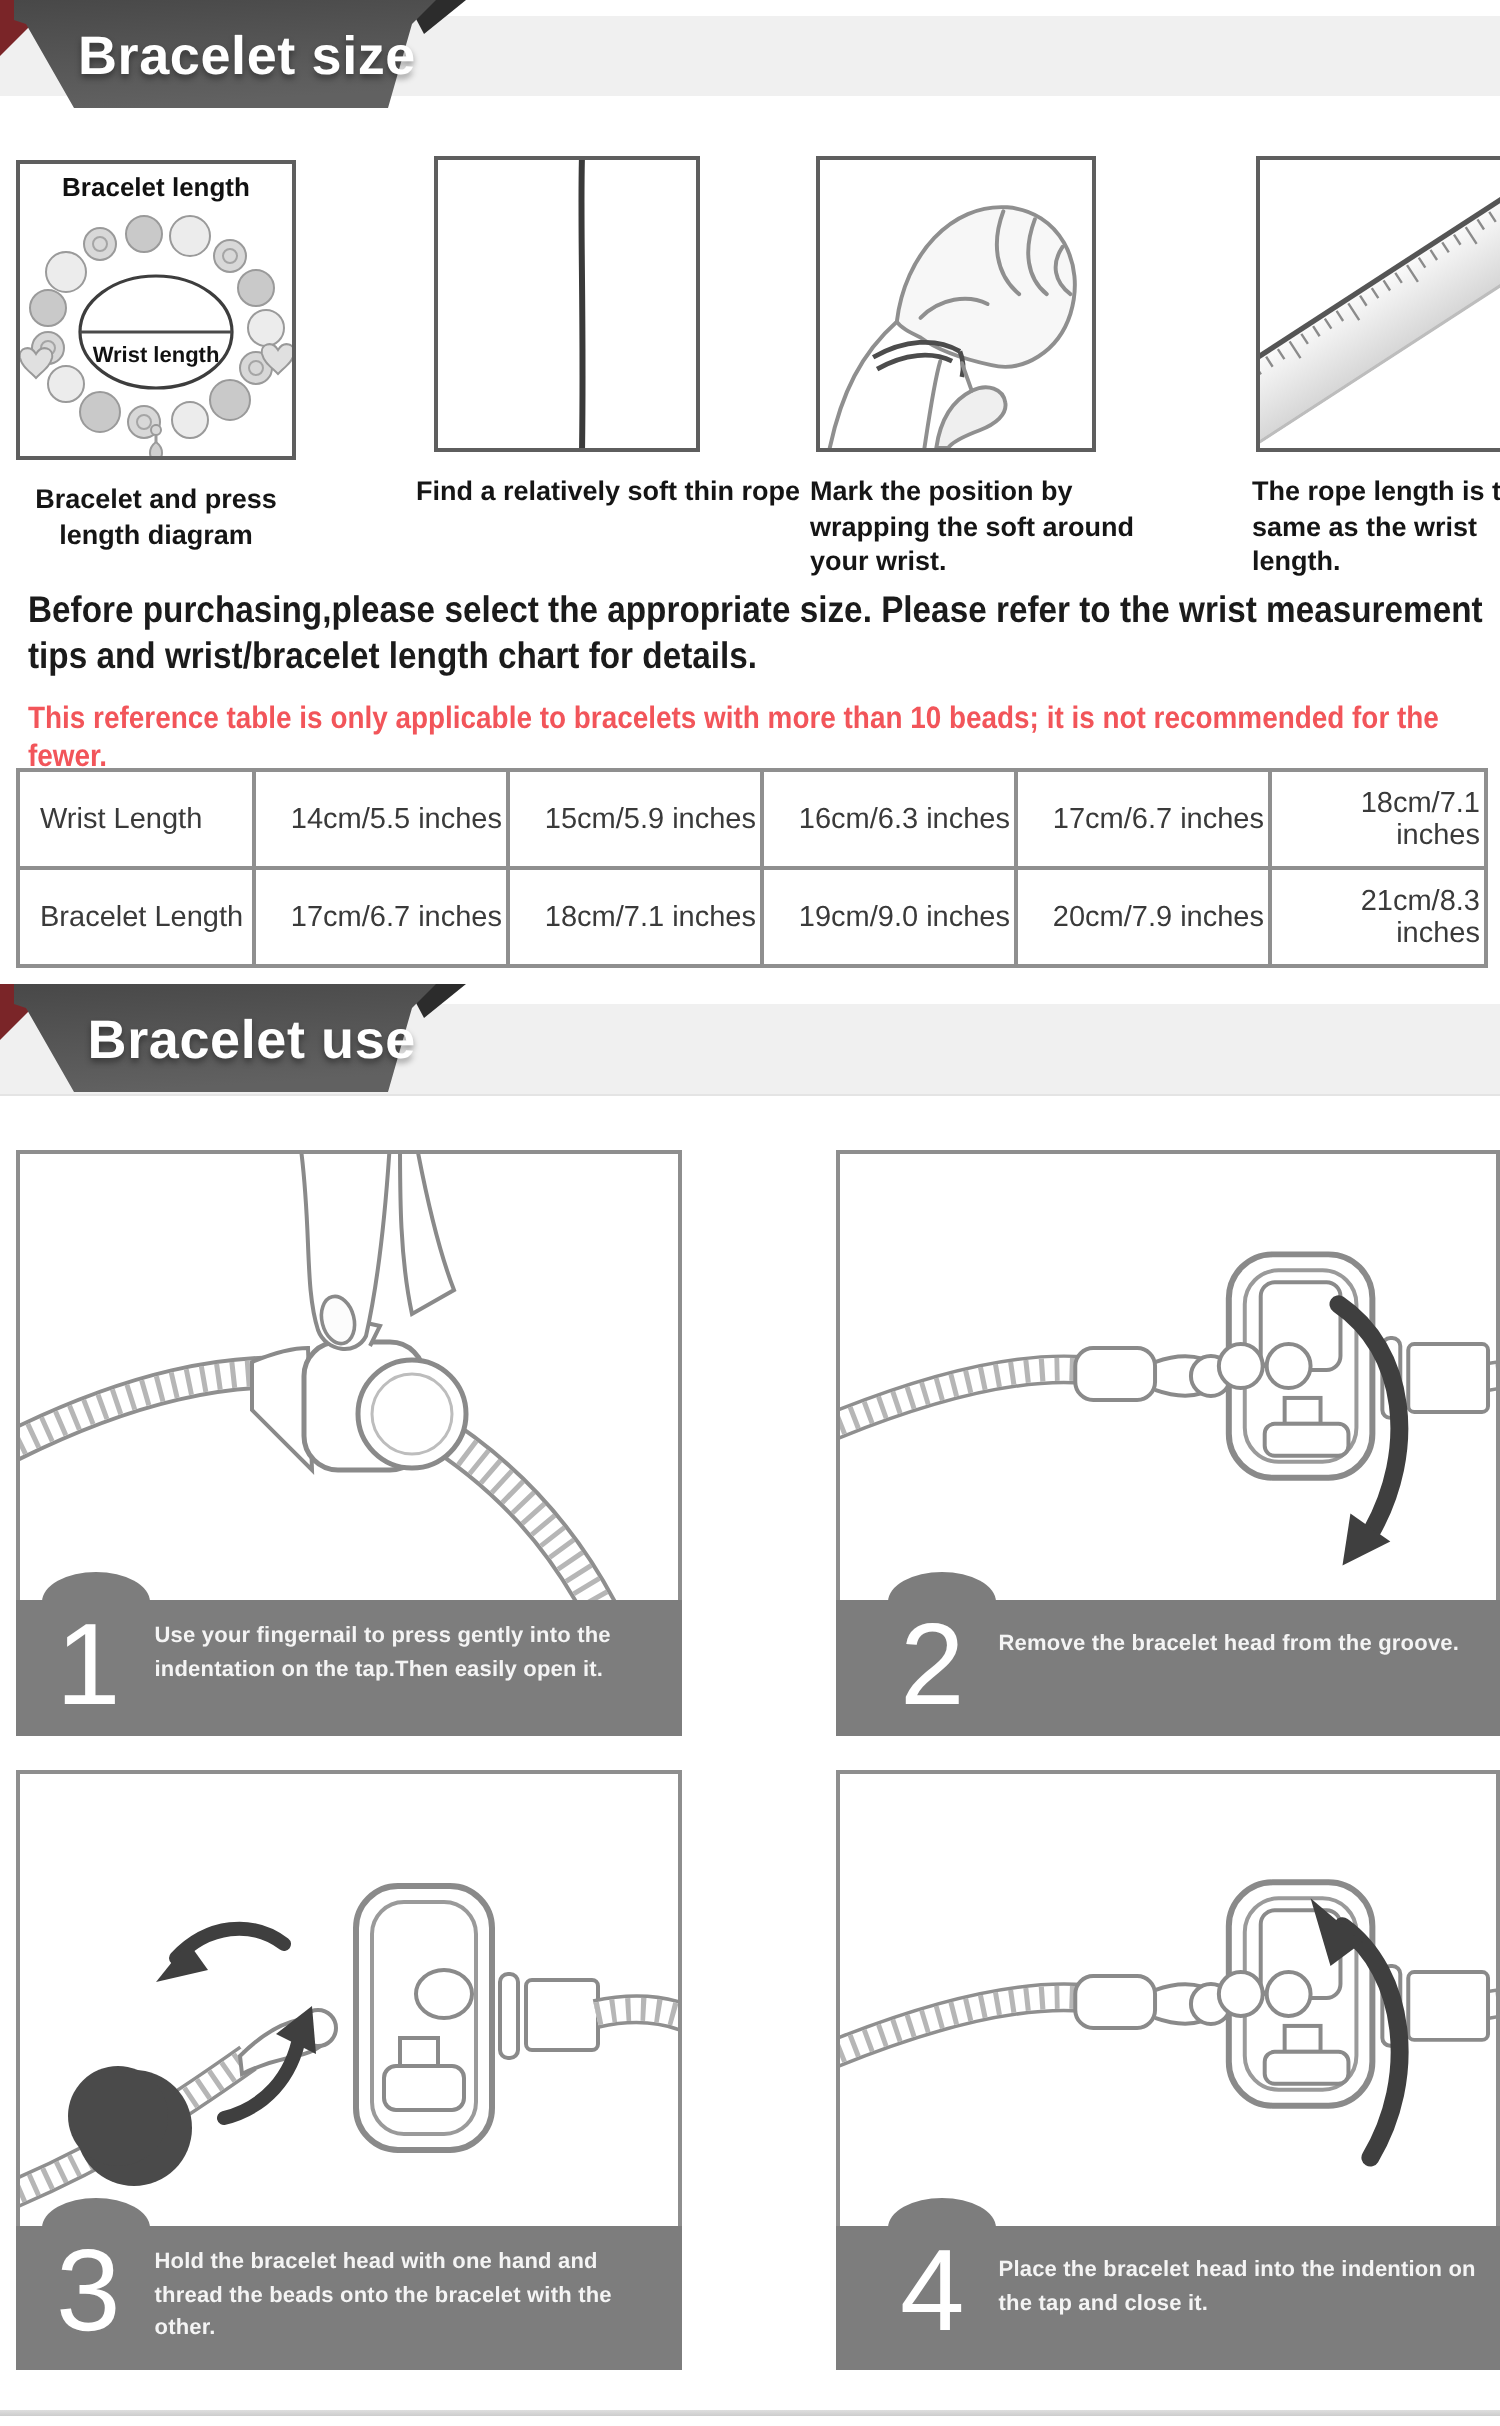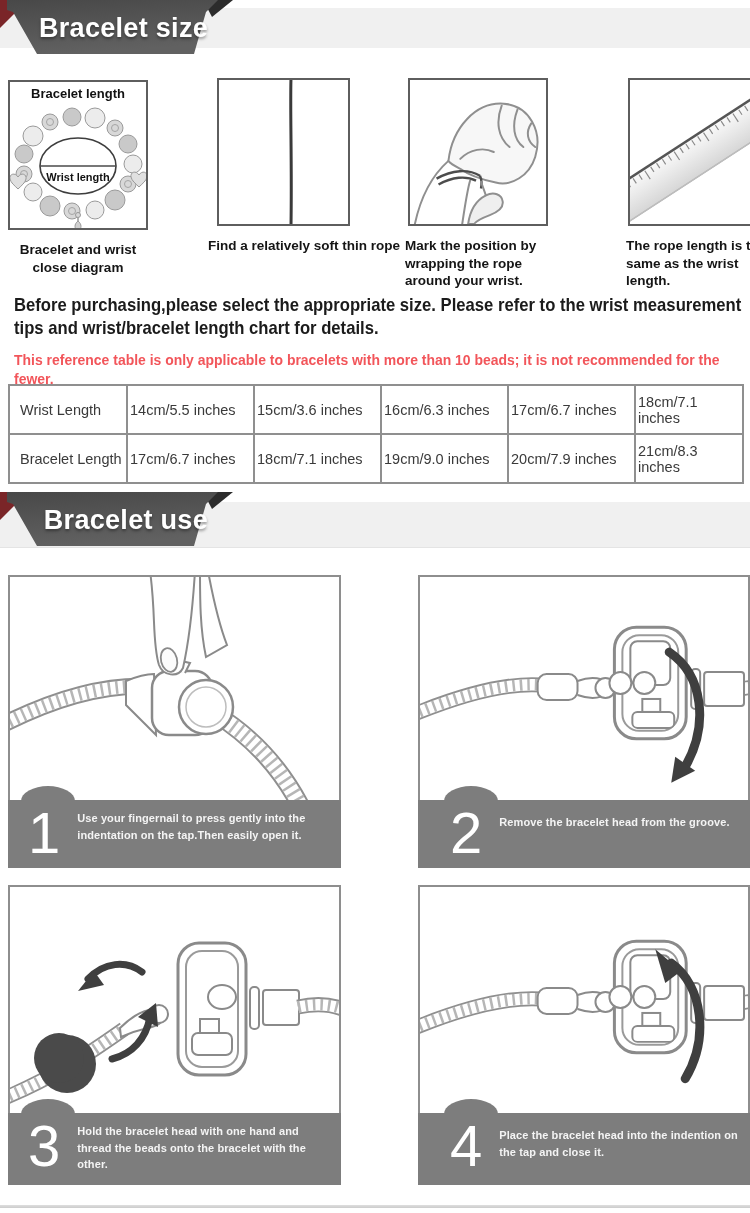--- a/index.html
+++ b/index.html
@@ -42,21 +42,21 @@
     font-size:18.5px; font-weight:700; color:#1b1b1b; line-height:1.22;
     transform:scaleX(.9); transform-origin:0 0; }
   .red-note { position:absolute; left:14px; top:351px; width:816px;
     font-size:15.5px; font-weight:700; color:#f2555a; line-height:1.2;
     transform:scaleX(.9); transform-origin:0 0; }
 
   
   .size-table { position:absolute; left:8px; top:384px; width:734px;
     border-collapse:collapse; table-layout:fixed; }
   .size-table td { border:2px solid #8f8f8f; height:49px; font-size:14.5px; color:#3a3a3a;
-    text-align:left; padding:2px; }
+    text-align:right; padding:2px; }
   .size-table td.rowhead { text-align:left; padding-left:10px; }
 
   
   .panel { position:absolute; display:flex; flex-direction:column; }
   #panel1 { left:8px;   top:575px; width:333px; height:293px; }
   #panel2 { left:418px; top:575px; width:332px; height:293px; }
   #panel3 { left:8px;   top:885px; width:333px; height:300px; }
   #panel4 { left:418px; top:885px; width:332px; height:300px; }
   .panel-art { flex:1; border:2px solid #8e8e8e; border-bottom:0; background:#fff; overflow:hidden; }
   .panel-art svg { display:block; width:100%; height:100%; }
@@ -128,21 +128,21 @@
         <path d="M129,93 C126,88 120,90 121,95 C122,99 125,101 129,105 C133,101 136,99 137,95 C138,90 132,88 129,93 Z" fill="#e0e0e0" stroke="#999" stroke-width="1"></path>
         <path d="M68,130 L68,140" stroke="#9a9a9a" stroke-width="1.5"></path>
         <circle cx="68" cy="133" r="2.5" fill="#d8d8d8" stroke="#9a9a9a"></circle>
         <path d="M68,139 c-4,3 -4,8 0,10 c4,-2 4,-7 0,-10 Z" fill="#d0d0d0" stroke="#9a9a9a"></path>
         <ellipse cx="68" cy="84" rx="38" ry="28" fill="rgba(255,255,255,0.55)" stroke="#3d3d3d" stroke-width="1.6"></ellipse>
         <line x1="30" y1="84" x2="106" y2="84" stroke="#4a4a4a" stroke-width="1.4"></line>
         <text x="68" y="16" text-anchor="middle" font-size="13" font-weight="bold" fill="#111">Bracelet length</text>
         <text x="68" y="99" text-anchor="middle" font-size="11" font-weight="bold" fill="#111">Wrist length</text>
       </svg>
     </div>
-    <div class="step-cap">Bracelet and wrist close diagram</div>
+    <div class="step-cap">Bracelet and press length diagram</div>
   </div>
 
   <div class="step" id="step2">
     <div class="imgbox">
       <svg width="141" height="144" viewBox="0 0 141 144">
         <path d="M72,-2 C71,30 73,80 72,146" stroke="#3a3a3a" stroke-width="3" fill="none"></path>
       </svg>
     </div>
     <div class="step-cap">Find a relatively soft thin rope</div>
   </div>
@@ -163,21 +163,21 @@
           <path d="M26,100 C42,91 58,90 70,97"></path>
           <path d="M28,106 C42,98 56,97 66,102"></path>
           <path d="M70,97 C72,102 72,106 71,110"></path>
         </g>
         <g stroke="#8f8f8f" stroke-width="2" fill="#efefef" stroke-linecap="round">
           <path d="M58,146 C60,132 66,122 76,117 C84,113 92,116 93,123 C94,129 88,134 80,137 C72,140 66,143 64,146 Z"></path>
           <path d="M76,117 L71,103" fill="none"></path>
         </g>
       </svg>
     </div>
-    <div class="step-cap">Mark the position by wrapping the rope around your wrist.</div>
+    <div class="step-cap">Mark the position by wrapping the soft around your wrist.</div>
   </div>
 
   <div class="step" id="step4">
     <div class="imgbox">
       <svg width="146" height="144" viewBox="0 0 146 144">
         <defs>
           <linearGradient id="rulg" x1="0" y1="0" x2="0" y2="1">
             <stop offset="0" stop-color="#fbfbfb"></stop>
               <stop offset="1" stop-color="#d6d6d6"></stop>
           </linearGradient>
@@ -202,21 +202,21 @@
         <col style="width:127px">
         <col style="width:127px">
         <col style="width:127px">
         <col style="width:127px">
         <col style="width:108px">
       </colgroup>
     <tbody>
         <tr>
       <td class="rowhead">Wrist Length</td>
       <td>14cm/5.5 inches</td>
-      <td>15cm/3.6 inches</td>
+      <td>15cm/5.9 inches</td>
       <td>16cm/6.3 inches</td>
       <td>17cm/6.7 inches</td>
       <td>18cm/7.1 inches</td>
     </tr>
     <tr>
       <td class="rowhead">Bracelet Length</td>
       <td>17cm/6.7 inches</td>
       <td>18cm/7.1 inches</td>
       <td>19cm/9.0 inches</td>
       <td>20cm/7.9 inches</td>

